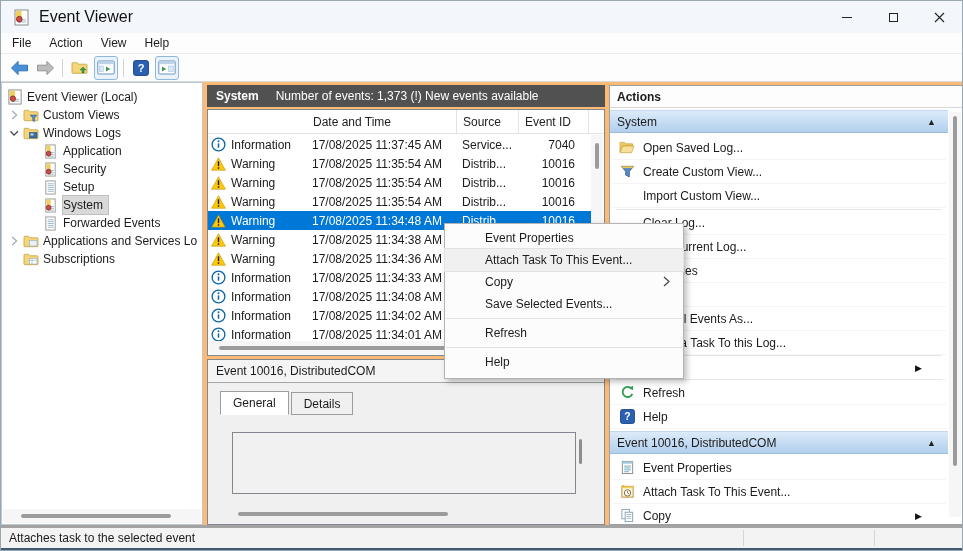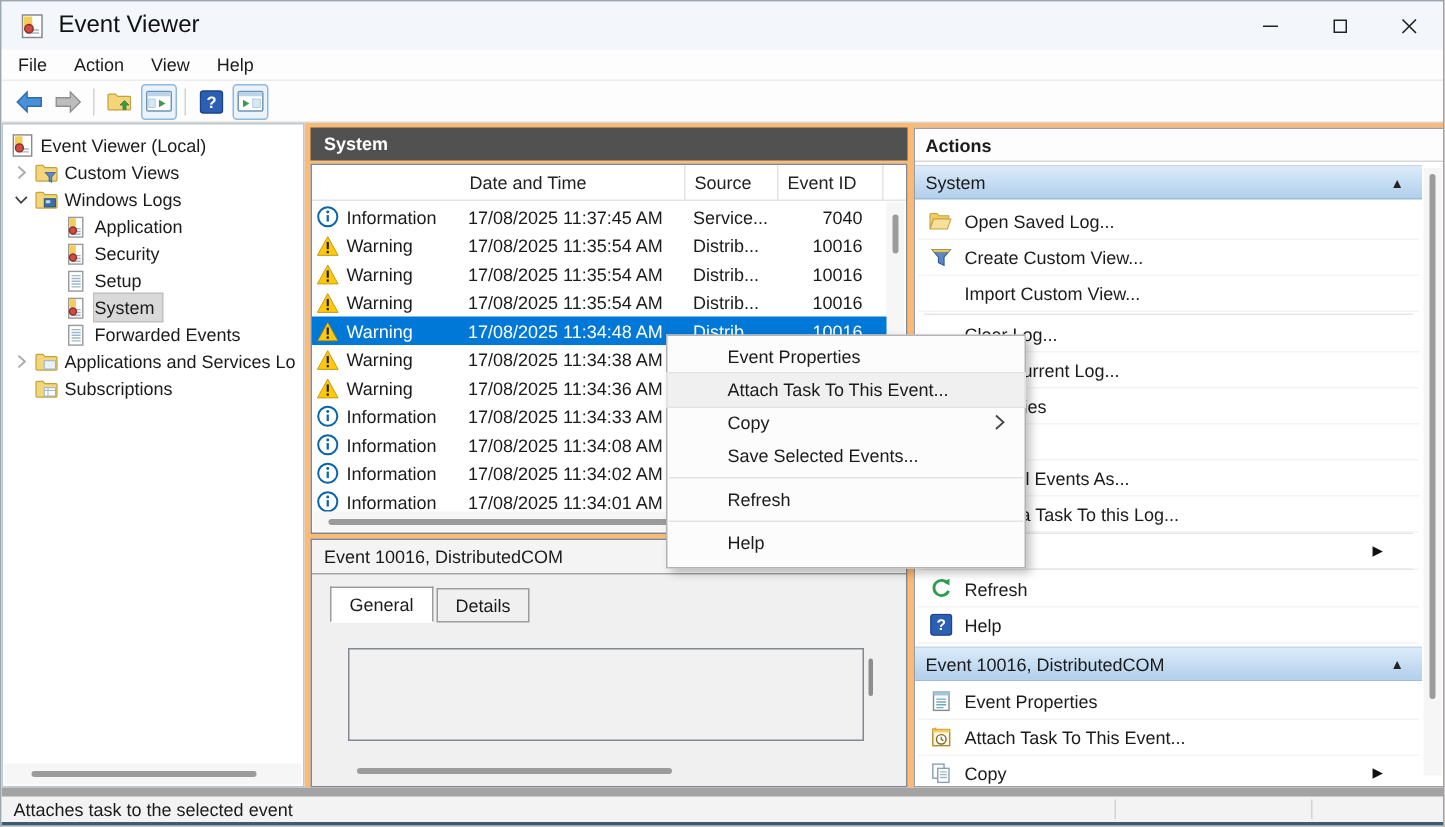--- a/index.html
+++ b/index.html
@@ -80,21 +80,21 @@
   .ap-vscroll { position:absolute; right:2px; top:26px; width:12px; height:405px; background:#f6f6f6; }
 
   
   .ctxmenu { position:absolute; left:443px; top:222px; width:240px; height:156px; background:#fcfcfc; border:1px solid #b3b3b3; box-shadow:3px 3px 6px rgba(0,0,0,0.25); z-index:50; padding-top:3px; }
   .ctx-item { height:22px; display:flex; align-items:center; padding-left:40px; position:relative; }
   .ctx-item.hover { background:#f0f0f0; outline:1px solid #e2e2e2; }
   .ctx-sep { height:1px; background:#e2e2e2; margin:3px 1px; }
   .ctx-arrow { position:absolute; right:13px; top:5px; }
 
   
-  .statusbar { position:absolute; left:0; top:524px; width:963px; height:23px; background:#f3f3f3; border-top:6px solid #a3a3a3; display:flex; align-items:center; }
+  .statusbar { position:absolute; left:0; top:524px; width:963px; height:23px; background:#f3f3f3; border-top:3px solid #a3a3a3; display:flex; align-items:center; }
   .statusbar .stext { margin-left:8px; }
   .sdiv { position:absolute; top:2px; bottom:2px; width:1px; background:#d4d4d4; }
   .bottom-edge { position:absolute; left:0; top:547px; width:963px; height:4px; background:#3f5a73; }
 
   svg { display:block; }
 </style>
 </head>
 <body>
 
 <div id="window">
@@ -343,20 +343,21 @@
 
       <div class="tree-hscroll">
         <span class="hthumb" style="left:18px; width:150px;"></span>
       </div>
     </div>
 
     <div class="log-panel">
 
       <div class="log-header">
         <b>System</b>
+        <span class="sub">Number of events: 1,373 (!) New events available</span>
       </div>
 
       <div class="log-table">
         <div class="cols">
           <span class="colh" style="left:99px; width:150px;">Date and Time</span>
           <span class="colh" style="left:249px; width:62px;">Source</span>
           <span class="colh" style="left:311px; width:70px;">Event ID</span>
         </div>
 
         <div class="trow" style="top:25px;">

